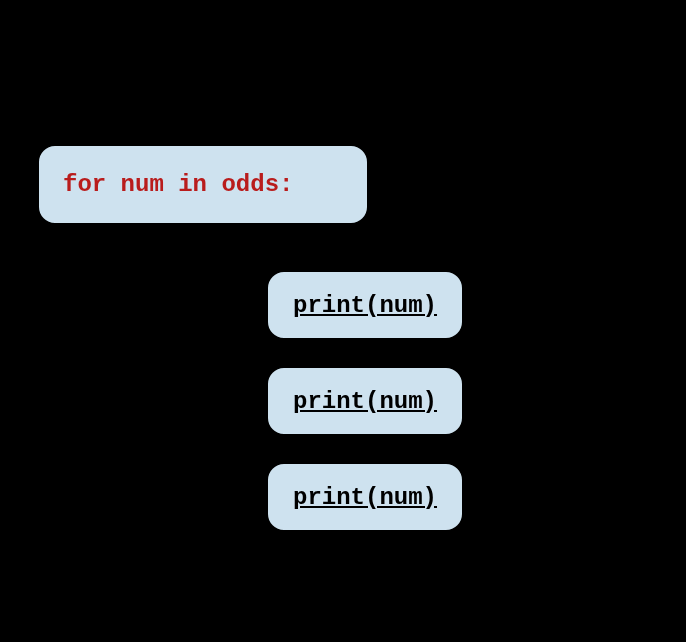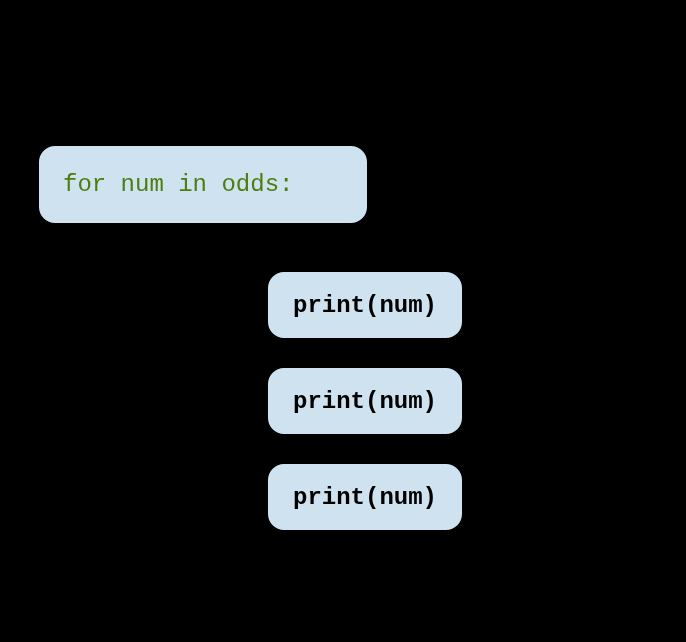--- a/index.html
+++ b/index.html
@@ -22,38 +22,39 @@
       top: 142px;
       width: 336px;
       height: 85px;
       background: #cee2ef;
       border: 4px solid #000;
       border-radius: 20px;
       display: flex;
       align-items: center;
       padding-left: 24px;
       font-size: 24px;
-      font-weight: normal;
-      color: #4d7c0f;
+      font-weight: bold;
+      color: #b91c1c;
     }
     
     .print-block {
       position: absolute;
       left: 264px;
       width: 202px;
       height: 74px;
       background: #cee2ef;
       border: 4px solid #000;
       border-radius: 20px;
       display: flex;
       align-items: center;
       justify-content: center;
       font-size: 24px;
       font-weight: bold;
       color: #000;
+      text-decoration: underline;
     }
     
     .print-1 {
       top: 268px;
     }
     
     .print-2 {
       top: 364px;
     }
     

